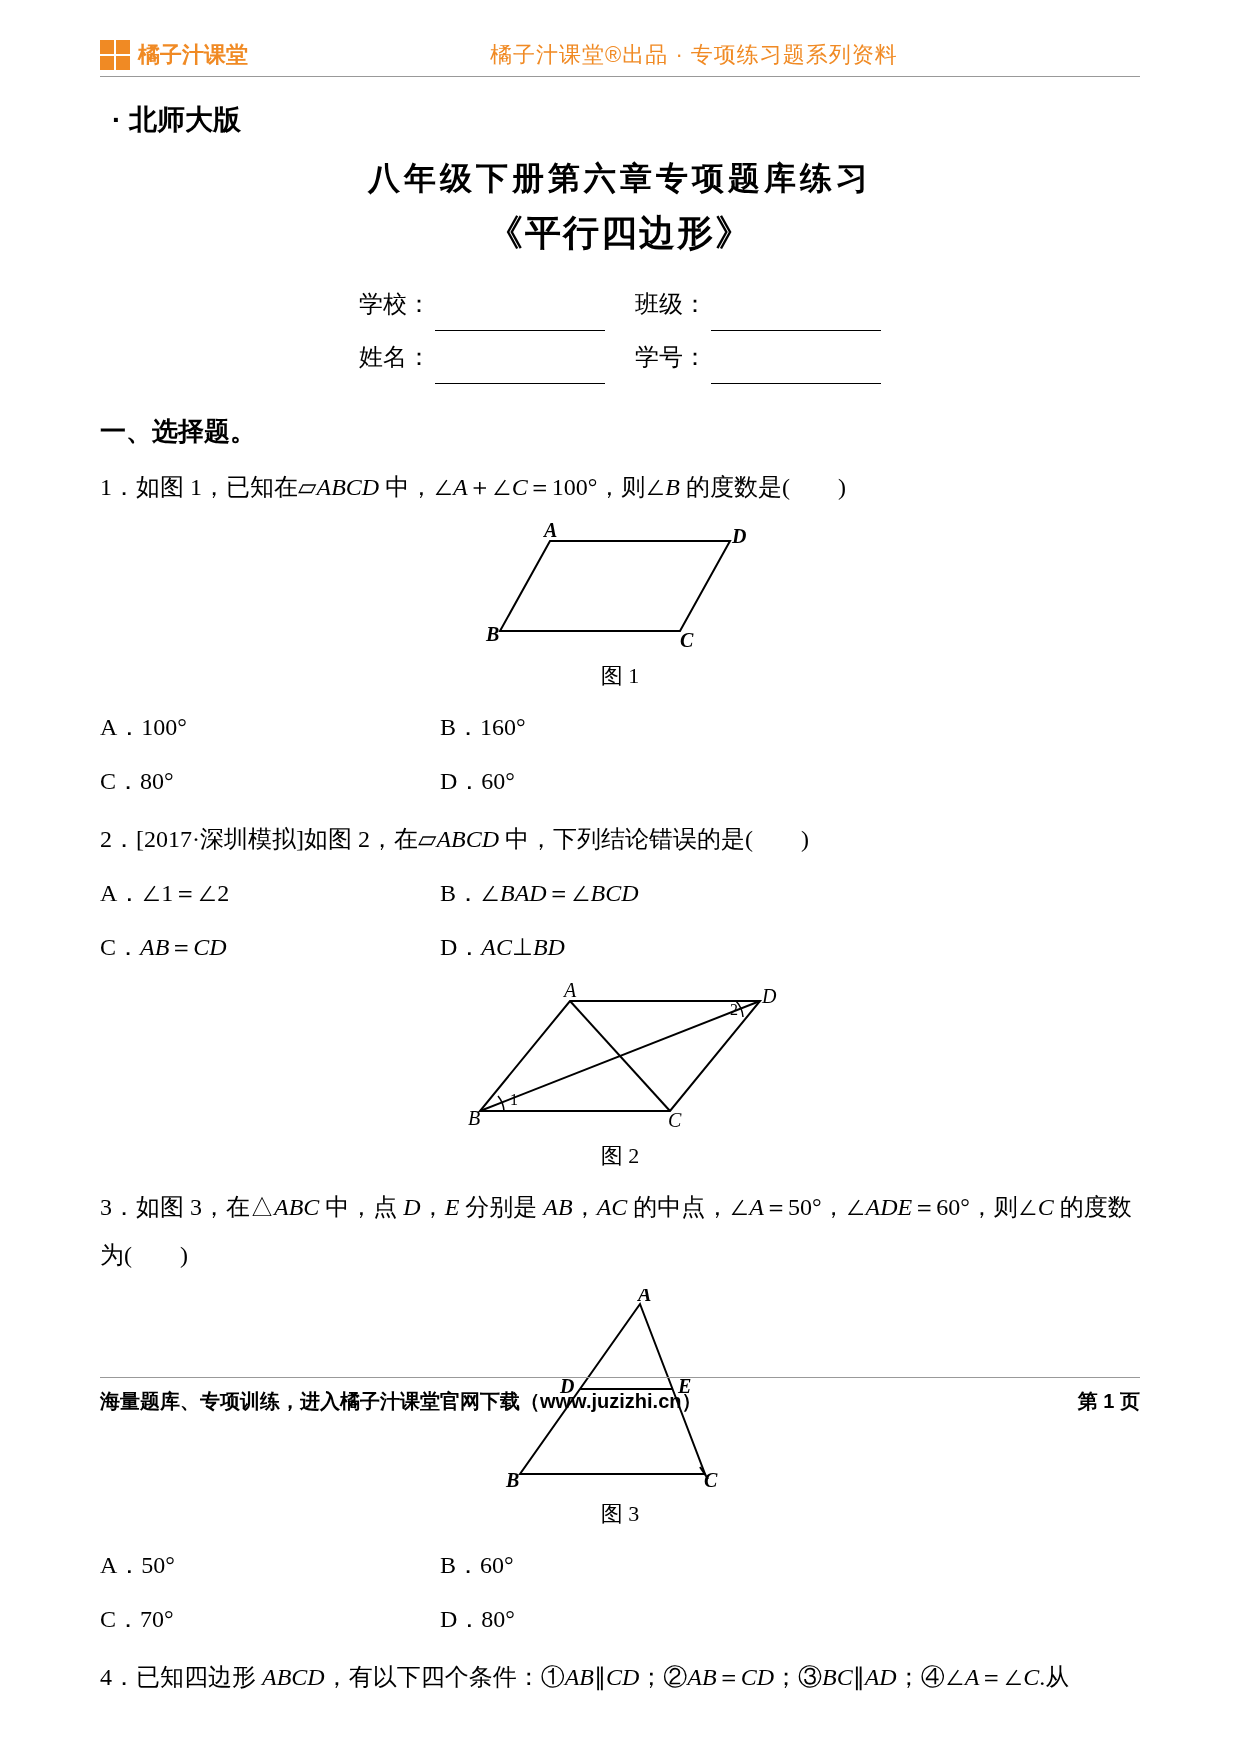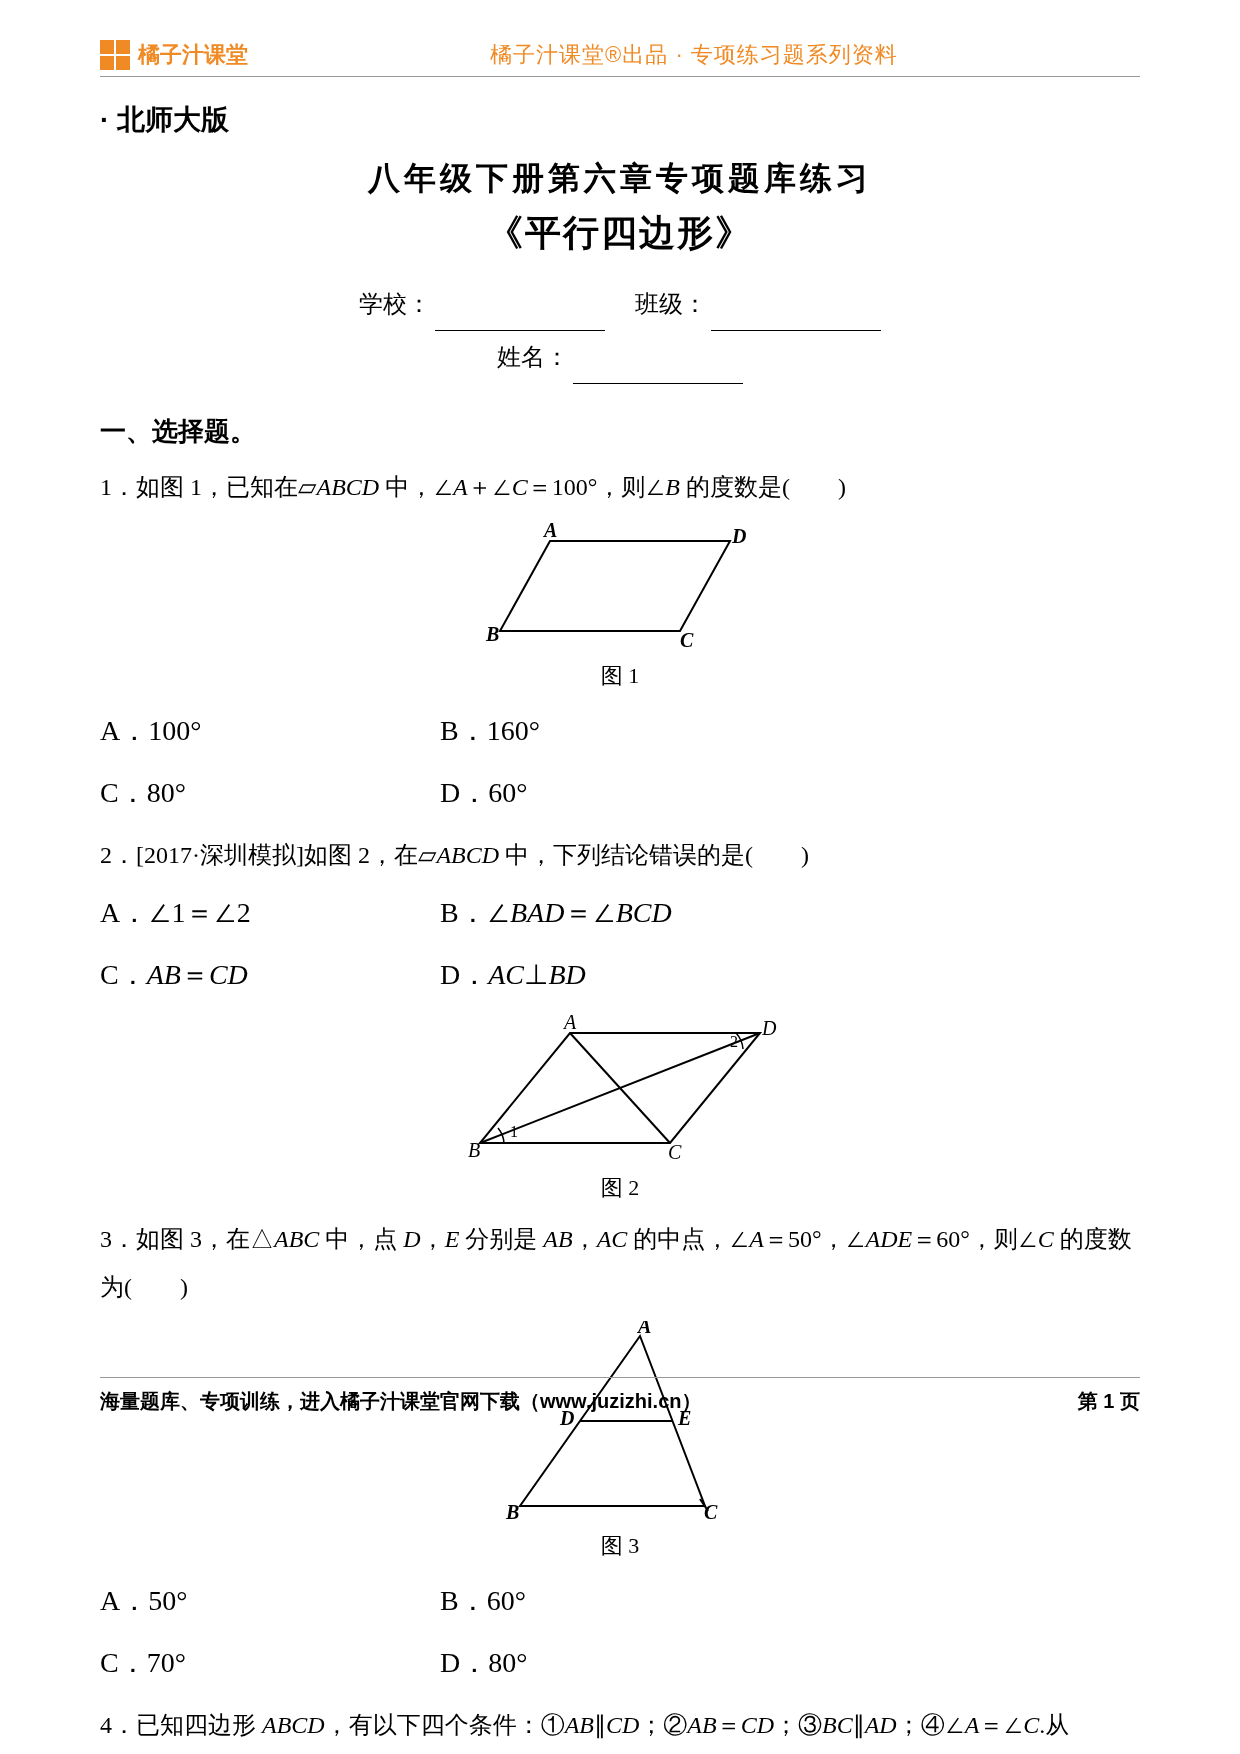--- a/index.html
+++ b/index.html
@@ -53,21 +53,21 @@
   }
   .hr {
     border: 0;
     border-top: 1.5px solid #999;
     margin: 6px 0 24px 0;
   }
   .version {
     font-family: "Heiti SC","SimHei",sans-serif;
     font-weight: bold;
     font-size: 28px;
-    margin: 10px 0 18px 0;
+    margin: 10px 0 18px 12px;
   }
   .title-main {
     text-align: center;
     font-family: "Heiti SC","SimHei",sans-serif;
     font-weight: bold;
     font-size: 32px;
     letter-spacing: 4px;
     margin: 0 0 8px 0;
   }
   .title-sub {
@@ -110,21 +110,21 @@
     font-size: 24px;
     line-height: 2.0;
     margin: 6px 0;
   }
   .it { font-style: italic; font-family: "Times New Roman", serif; }
   .opts {
     display: grid;
     grid-template-columns: 300px 300px;
     column-gap: 40px;
     row-gap: 6px;
-    font-size: 28px;
+    font-size: 24px;
     line-height: 2.0;
     margin: 4px 0 10px 0;
   }
   .fig-wrap { text-align: center; margin: 10px 0 4px 0; }
   .fig-cap { text-align: center; font-size: 22px; margin: 4px 0 12px 0; }
   .footer {
     position: absolute;
     left: 100px;
     right: 100px;
     bottom: 43px;
@@ -176,20 +176,24 @@
         <span class="blank"></span>
       </div>
       <div class="field">
         <span>班级：</span>
         <span class="blank"></span>
       </div>
     </div>
     <div class="row">
       <div class="field">
         <span>姓名：</span>
+        <span class="blank"></span>
+      </div>
+      <div class="field">
+        <span>学号：</span>
         <span class="blank"></span>
       </div>
     </div>
   </div>
 
   <div class="section-head">一、选择题。</div>
 
   <div class="q">
     <span>1．如图 1，已知在▱</span><span class="it">ABCD</span><span> 中，∠</span><span class="it">A</span><span>＋∠</span><span class="it">C</span><span>＝100°，则∠</span><span class="it">B</span><span> 的度数是(　　)</span>
   </div>

